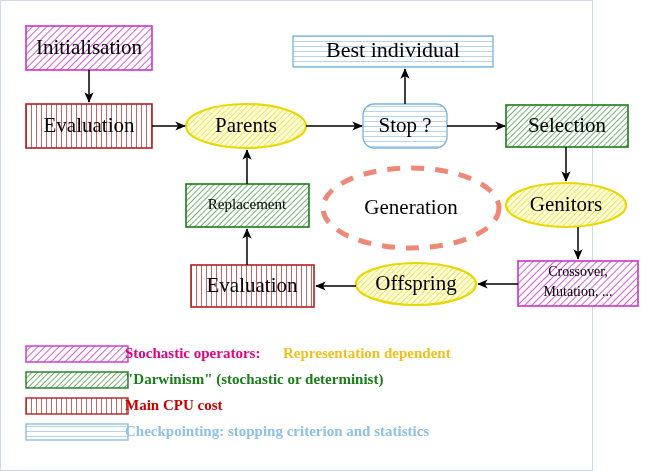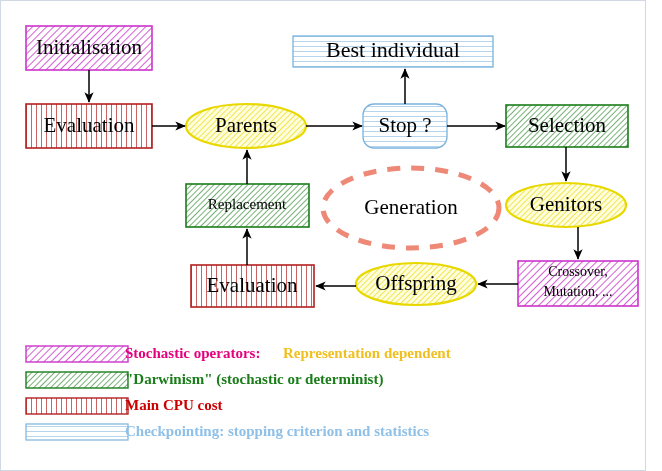--- a/index.html
+++ b/index.html
@@ -1,18 +1,18 @@
 <!DOCTYPE html>
 <html><head>
 <meta charset="utf-8">
 <style>
   html,body{margin:0;padding:0;background:#ffffff;}
   body{width:662px;height:471px;overflow:hidden;
        font-family:"Liberation Serif","DejaVu Serif",serif;}
-  #page{position:relative;width:646px;height:471px;background:#fff;
+  #page{position:relative;width:593px;height:471px;background:#fff;
         border:1px solid #cfd8e3;box-sizing:border-box;}
   svg#canvas{position:absolute;left:0;top:0;width:662px;height:471px;}
   .nodelabel{font-family:"Liberation Serif","DejaVu Serif",serif;
              fill:#000;text-anchor:middle;dominant-baseline:middle;}
   .legtext{font-family:"Liberation Serif","DejaVu Serif",serif;
            font-weight:bold;dominant-baseline:middle;}
 </style>
 </head>
 <body>
 

